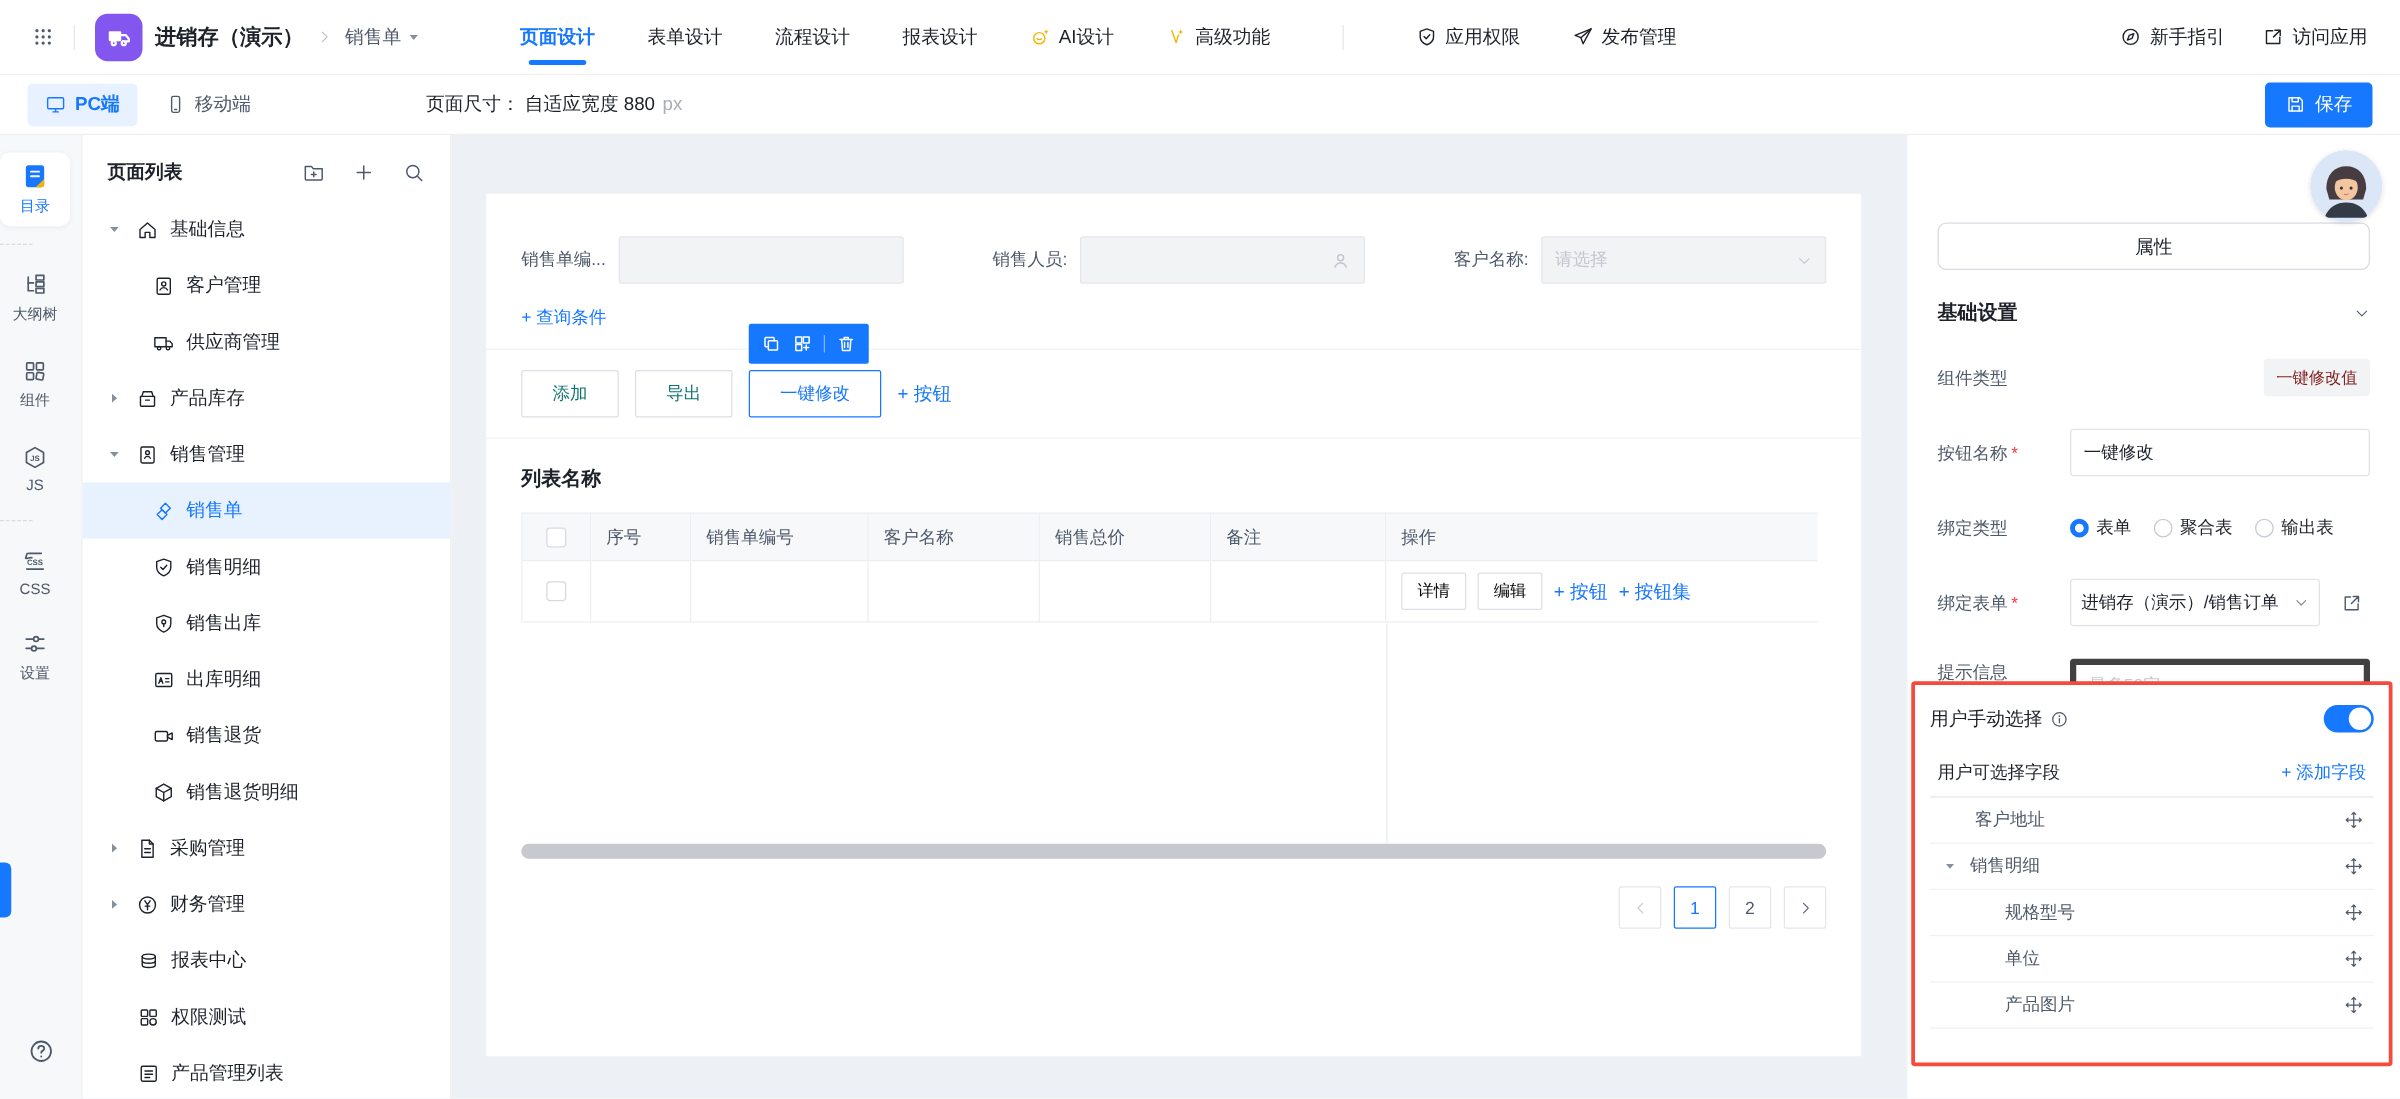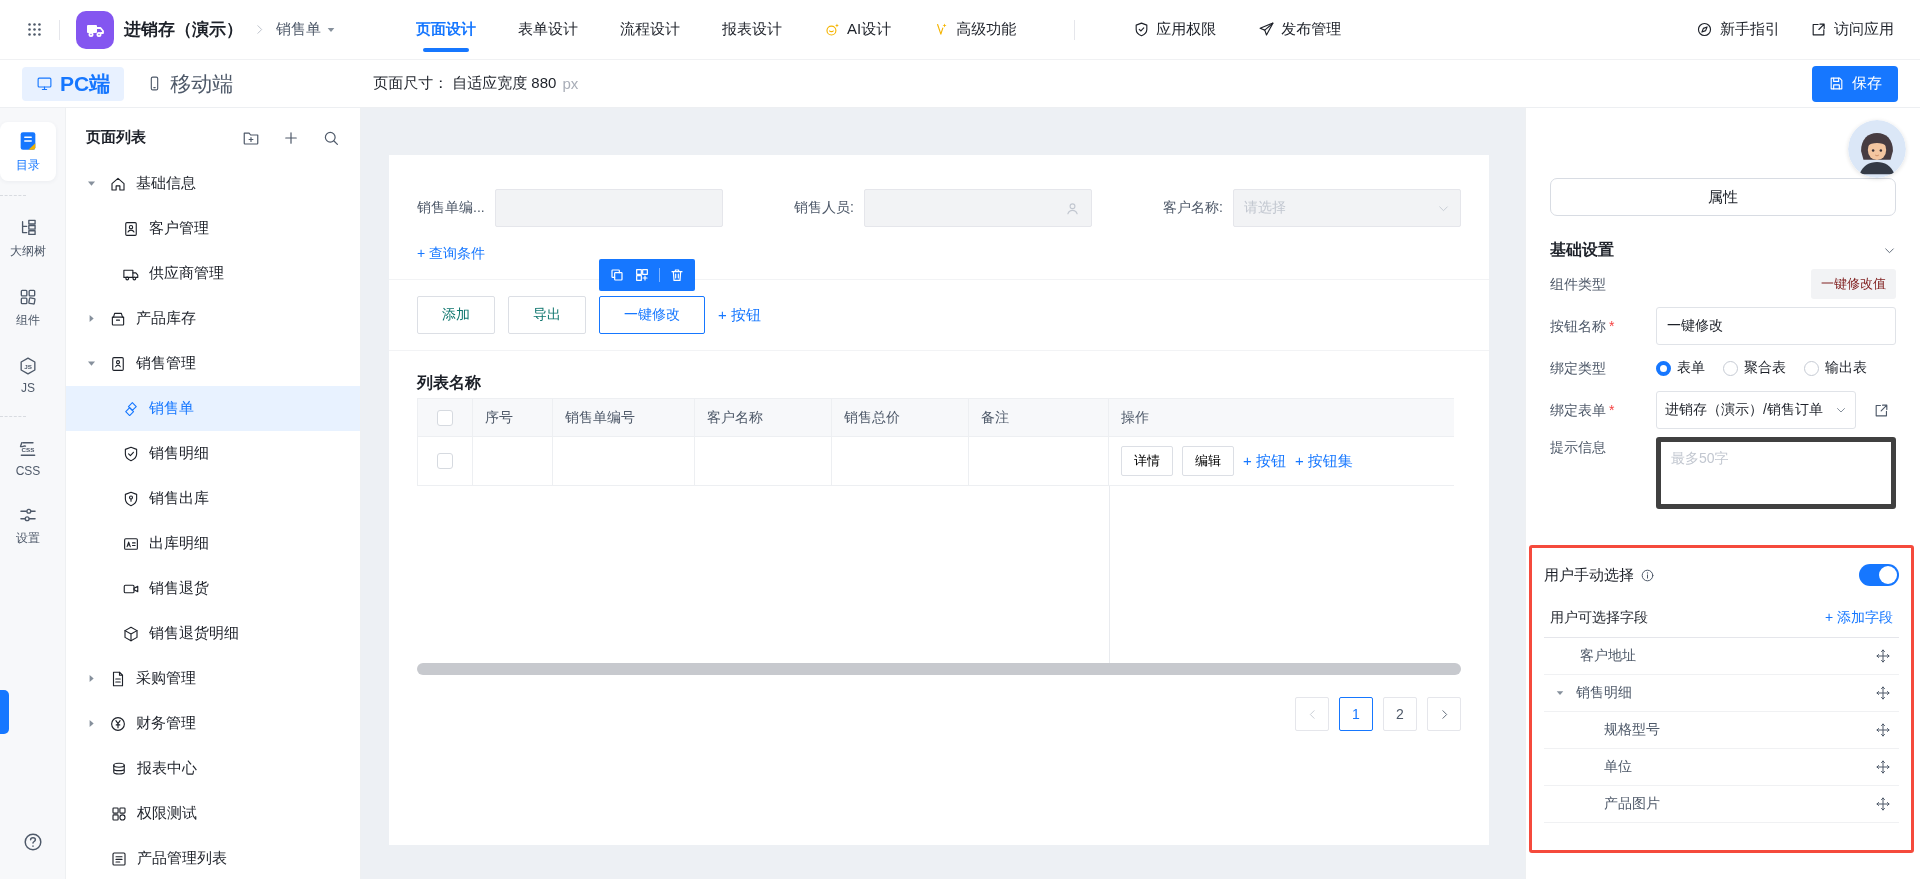--- a/index.html
+++ b/index.html
@@ -22,21 +22,21 @@
   .tabs { display:flex; align-items:center; gap:42px; margin-left:80px; }
   .tab { font-size:15px; color:#1d2129; height:60px; display:flex; align-items:center; gap:6px; cursor:pointer; position:relative; }
   .tab.active { color:#1677ff; font-weight:bold; }
   .tab.active::after { content:""; position:absolute; bottom:8px; left:50%; transform:translateX(-50%); width:46px; height:4px; border-radius:2px; background:#1677ff; }
   .tab .gold { color:#f5b400; }
   .nav-right { margin-left:auto; display:flex; align-items:center; gap:30px; }
   .nav-link { display:flex; align-items:center; gap:7px; font-size:15px; color:#1d2129; cursor:pointer; }
 
   
   .subbar { height:48px; display:flex; align-items:center; padding:0 22px; border-bottom:1px solid #edeff2; background:#fff; position:relative; z-index:4; }
-  .devtab { display:flex; align-items:center; gap:7px; font-size:21px; cursor:pointer; }
+  .devtab { display:flex; align-items:center; gap:7px; font-size:15px; cursor:pointer; }
   .devtab.pc { background:#e8f1ff; color:#1677ff; font-weight:bold; border-radius:4px; height:34px; padding:0 14px; }
   .devtab.mобile,.devtab.mobile { color:#4e5969; margin-left:22px; }
   .pagesize { margin-left:140px; font-size:15px; display:flex; align-items:center; gap:4px; }
   .pagesize .unit { color:#a9aeb8; margin-left:2px; }
   .savebtn { margin-left:auto; background:#1677ff; color:#fff; height:36px; border-radius:4px; padding:0 16px; display:flex; align-items:center; gap:7px; font-size:15px; cursor:pointer; border:none; }
 
   
   .main { display:flex; height:771px; }
 
   
@@ -78,21 +78,21 @@
   .actions { padding:16px 28px; display:flex; align-items:center; gap:13px; position:relative; }
   .cbtn { height:38px; padding:0 24px; background:#fff; border:1px solid #dcdfe5; border-radius:2px; font-size:14px; color:#0f766e; cursor:pointer; }
   .btn-wrap { position:relative; }
   .cbtn.sel { border-color:#1677ff; color:#1677ff; }
   .float-toolbar { position:absolute; bottom:calc(100% + 5px); left:0; background:#1677ff; border-radius:2px; height:32px; display:flex; align-items:center; gap:9px; padding:0 10px; color:#fff; }
   .float-toolbar svg { width:16px; height:16px; cursor:pointer; }
   .float-toolbar .fdiv { width:1px; height:14px; background:rgba(255,255,255,.45); }
   .bluelink { color:#1677ff; font-size:15px; cursor:pointer; white-space:nowrap; }
   .lsection { padding:22px 28px 0; }
   .ltitle { font-size:16px; font-weight:bold; }
-  .tbl { margin-top:4px; position:relative; }
+  .tbl { margin-top:16px; position:relative; }
   .trow { display:flex; }
   .tcell { border-right:1px solid #edeff2; display:flex; align-items:center; padding:0 12px; font-size:14px; }
   .tcell:last-child { border-right:none; }
   .thead .tcell { background:#f7f8fa; height:38px; color:#4e5969; border-top:1px solid #edeff2; }
   .thead .tcell:first-child { border-left:1px solid #edeff2; }
   .tbody .tcell { height:50px; border-bottom:1px solid #edeff2; border-top:1px solid #edeff2; }
   .tbody .tcell:first-child { border-left:1px solid #edeff2; }
   .cb { width:16px; height:16px; border:1px solid #d6dae0; border-radius:3px; background:#fff; cursor:pointer; }
   .opcell { gap:9px; }
   .minibtn { height:30px; padding:0 12px; border:1px solid #dcdfe5; border-radius:2px; background:#fff; font-size:13px; cursor:pointer; }
@@ -106,21 +106,21 @@
   .pbox svg { width:13px; height:13px; }
   .edge-handle { position:absolute; left:0; top:690px; width:9px; height:44px; background:#1677ff; border-radius:0 5px 5px 0; cursor:pointer; z-index:9; }
 
   
   .props { width:395px; background:#fff; border-left:1px solid #eef0f2; position:relative; padding:0 24px; }
   .avatar { position:absolute; top:12px; right:14px; width:58px; height:58px; border-radius:50%; overflow:hidden; cursor:pointer; box-shadow:0 1px 4px rgba(0,0,0,.12); }
   .ptab { margin-top:70px; height:38px; border:1px solid #d8dce3; border-radius:7px; display:flex; align-items:center; justify-content:center; font-size:15px; cursor:pointer; }
   .psec { margin-top:24px; display:flex; align-items:center; justify-content:space-between; }
   .psec .t { font-size:16px; font-weight:bold; }
   .psec svg { width:15px; height:15px; color:#4e5969; cursor:pointer; }
-  .prow { display:flex; align-items:center; margin-top:8px; min-height:30px; }
+  .prow { display:flex; align-items:center; margin-top:26px; min-height:30px; }
   .prow.top { align-items:flex-start; }
   .plabel { width:106px; flex:0 0 106px; font-size:14px; color:#4e5969; padding-top:2px; }
   .req { color:#f53f3f; margin-left:3px; }
   .pill { margin-left:auto; background:#f2f3f5; border-radius:3px; font-size:13px; padding:6px 10px; color:#7f1d1d; }
   .pinput { flex:1; height:38px; border:1px solid #e0e3e8; border-radius:3px; padding:0 10px; font-size:14px; color:#1d2129; font-family:inherit; outline:none; }
   .radios { display:flex; align-items:center; gap:18px; font-size:14px; }
   .radio { display:flex; align-items:center; gap:6px; cursor:pointer; color:#1d2129; }
   .rdot { width:15px; height:15px; border-radius:50%; border:1px solid #c6cbd4; background:#fff; }
   .radio.on .rdot { border:4.5px solid #1677ff; }
   .pselect { flex:1; height:38px; border:1px solid #e0e3e8; border-radius:3px; display:flex; align-items:center; padding:0 8px; font-size:14px; min-width:0; cursor:pointer; }

